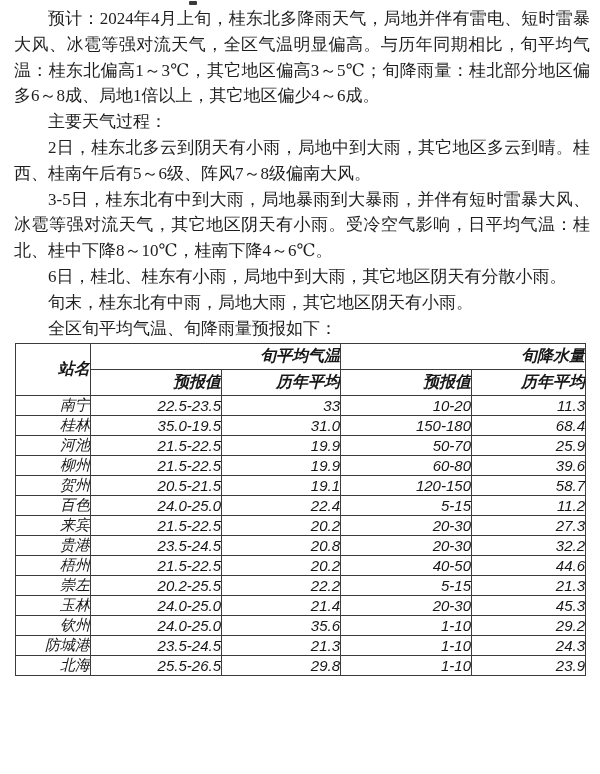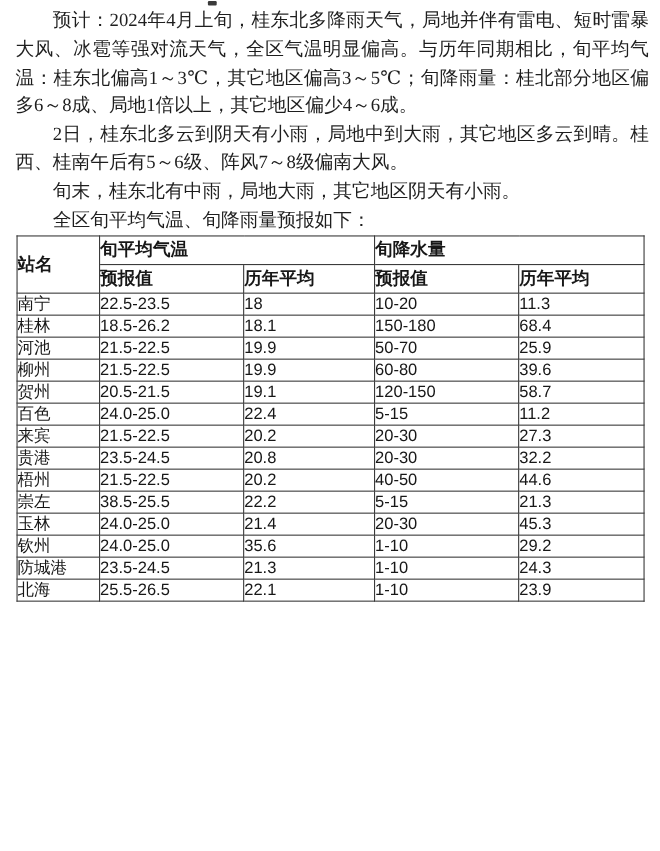--- a/index.html
+++ b/index.html
@@ -34,22 +34,23 @@
     width: 8px;
     height: 4px;
     background: #3a3a3a;
     border-radius: 1px;
   }
   table.forecast {
     width: 570px;
     margin: 2px 0 0 1px;
     border-collapse: collapse;
     table-layout: fixed;
-    text-align: left;
+    text-align: right;
     color: #171717;
+    font-style: italic;
   }
   table.forecast th,
   table.forecast td {
     border: 1px solid #3b3b3b;
     padding: 0;
     overflow: hidden;
     white-space: nowrap;
   }
   table.forecast th {
     font-family: "Liberation Sans", "DejaVu Sans", sans-serif;
@@ -70,21 +71,24 @@
   col.c-ra       { width: 114px; }
 </style>
 </head>
 <body>
 
 <div class="scan-speck"></div>
 
 <div class="page">
 
   <p class="para">预计：2024年4月上旬，桂东北多降雨天气，局地并伴有雷电、短时雷暴大风、冰雹等强对流天气，全区气温明显偏高。与历年同期相比，旬平均气温：桂东北偏高1～3℃，其它地区偏高3～5℃；旬降雨量：桂北部分地区偏多6～8成、局地1倍以上，其它地区偏少4～6成。</p>
+  <p class="para">主要天气过程：</p>
   <p class="para">2日，桂东北多云到阴天有小雨，局地中到大雨，其它地区多云到晴。桂西、桂南午后有5～6级、阵风7～8级偏南大风。</p>
+  <p class="para">3-5日，桂东北有中到大雨，局地暴雨到大暴雨，并伴有短时雷暴大风、冰雹等强对流天气，其它地区阴天有小雨。受冷空气影响，日平均气温：桂北、桂中下降8～10℃，桂南下降4～6℃。</p>
+  <p class="para">6日，桂北、桂东有小雨，局地中到大雨，其它地区阴天有分散小雨。</p>
   <p class="para">旬末，桂东北有中雨，局地大雨，其它地区阴天有小雨。</p>
   <p class="para">全区旬平均气温、旬降雨量预报如下：</p>
 
   <table class="forecast">
     <colgroup>
       <col class="c-station">
       <col class="c-tf">
       <col class="c-ta">
       <col class="c-rf">
       <col class="c-ra">
@@ -99,28 +103,28 @@
         <th>预报值</th>
         <th>历年平均</th>
         <th>预报值</th>
         <th>历年平均</th>
       </tr>
     </thead>
     <tbody>
         <tr>
           <td>南宁</td>
           <td>22.5-23.5</td>
-          <td>18</td>
+          <td>33</td>
           <td>10-20</td>
           <td>11.3</td>
         </tr>
         <tr>
           <td>桂林</td>
-          <td>18.5-26.2</td>
-          <td>18.1</td>
+          <td>35.0-19.5</td>
+          <td>31.0</td>
           <td>150-180</td>
           <td>68.4</td>
         </tr>
         <tr>
           <td>河池</td>
           <td>21.5-22.5</td>
           <td>19.9</td>
           <td>50-70</td>
           <td>25.9</td>
         </tr>
@@ -161,21 +165,21 @@
         </tr>
         <tr>
           <td>梧州</td>
           <td>21.5-22.5</td>
           <td>20.2</td>
           <td>40-50</td>
           <td>44.6</td>
         </tr>
         <tr>
           <td>崇左</td>
-          <td>38.5-25.5</td>
+          <td>20.2-25.5</td>
           <td>22.2</td>
           <td>5-15</td>
           <td>21.3</td>
         </tr>
         <tr>
           <td>玉林</td>
           <td>24.0-25.0</td>
           <td>21.4</td>
           <td>20-30</td>
           <td>45.3</td>
@@ -190,20 +194,20 @@
         <tr>
           <td>防城港</td>
           <td>23.5-24.5</td>
           <td>21.3</td>
           <td>1-10</td>
           <td>24.3</td>
         </tr>
         <tr>
           <td>北海</td>
           <td>25.5-26.5</td>
-          <td>22.1</td>
+          <td>29.8</td>
           <td>1-10</td>
           <td>23.9</td>
         </tr>
       </tbody>
   </table>
 
 </div>
 
 </body></html>

